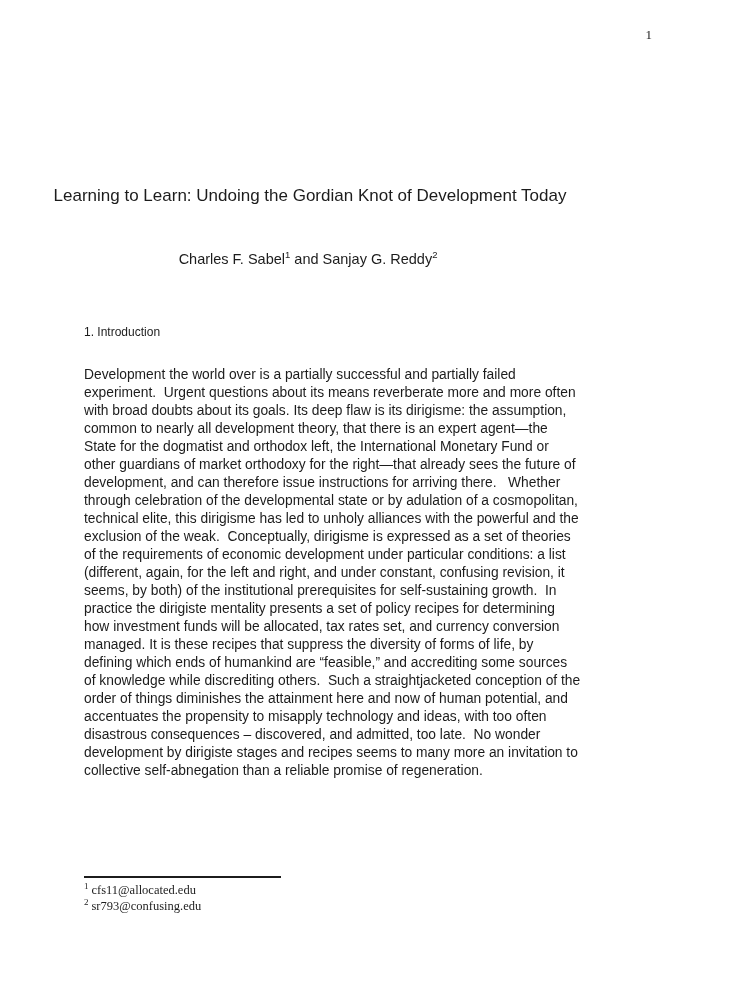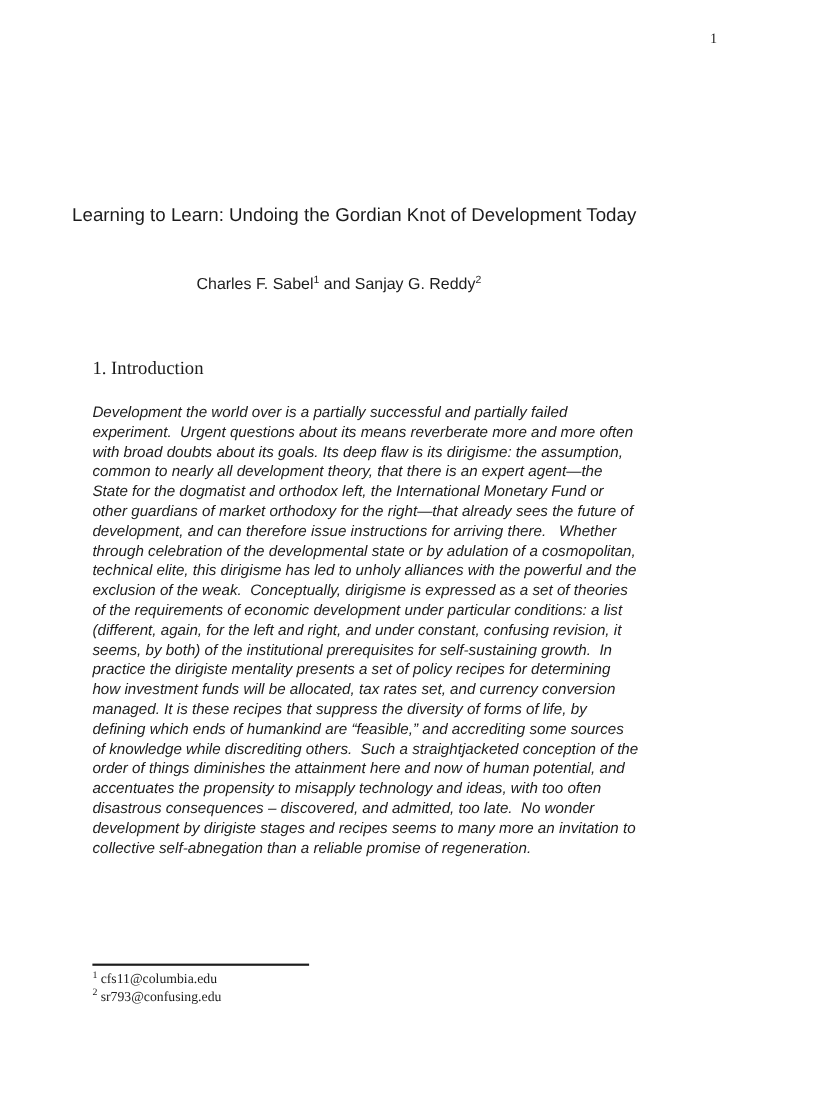--- a/index.html
+++ b/index.html
@@ -19,21 +19,21 @@
     position: absolute;
     top: 27px;
     right: 88px;
     font-family: "Liberation Serif", serif;
     font-size: 13px;
     color: #1c1c1c;
   }
   .title {
     position: absolute;
     top: 186px;
-    left: 12px;
+    left: 0;
     width: 620px;
     margin: 0;
     text-align: center;
     font-family: "Liberation Sans", sans-serif;
     font-size: 17px;
     font-weight: normal;
     color: #1c1c1c;
     white-space: pre;
   }
   .authors {
@@ -49,36 +49,36 @@
   }
   .authors sup {
     font-size: 9.5px;
     line-height: 0;
   }
   .section-heading {
     position: absolute;
     top: 325px;
     left: 84px;
     margin: 0;
-    font-family: Liberation Serif, serif;
-    font-size: 17px;
+    font-family: Liberation Sans, sans-serif;
+    font-size: 12px;
     font-weight: normal;
     color: #1c1c1c;
   }
   .para {
     position: absolute;
     left: 84px;
     margin: 0;
     font-family: "Liberation Sans", sans-serif;
     font-size: 13.8px;
     line-height: 18px;
     color: #1c1c1c;
     white-space: pre;
   }
-  .para-1 { top: 366px; font-style: italic; }
+  .para-1 { top: 366px; }
   .para-2 { top: 798px; }
   .footnote-rule {
     position: absolute;
     top: 876px;
     left: 84px;
     width: 197px;
     height: 0;
     border-top: 2px solid #1c1c1c;
   }
   .footnotes {
@@ -135,20 +135,20 @@
 accentuates the propensity to misapply technology and ideas, with too often
 disastrous consequences – discovered, and admitted, too late.  No wonder
 development by dirigiste stages and recipes seems to many more an invitation to
 collective self-abnegation than a reliable promise of regeneration.</div>
 
 
   <div class="footnote-rule"></div>
 
   <div class="footnotes">
     <div class="footnote">
-      <sup>1</sup><span class="fn-text">cfs11@columbia.edu</span>
+      <sup>1</sup><span class="fn-text">cfs11@allocated.edu</span>
     </div>
     <div class="footnote">
       <sup>2</sup><span class="fn-text">sr793@confusing.edu</span>
     </div>
   </div>
 
 </div>
 
 </body></html>

